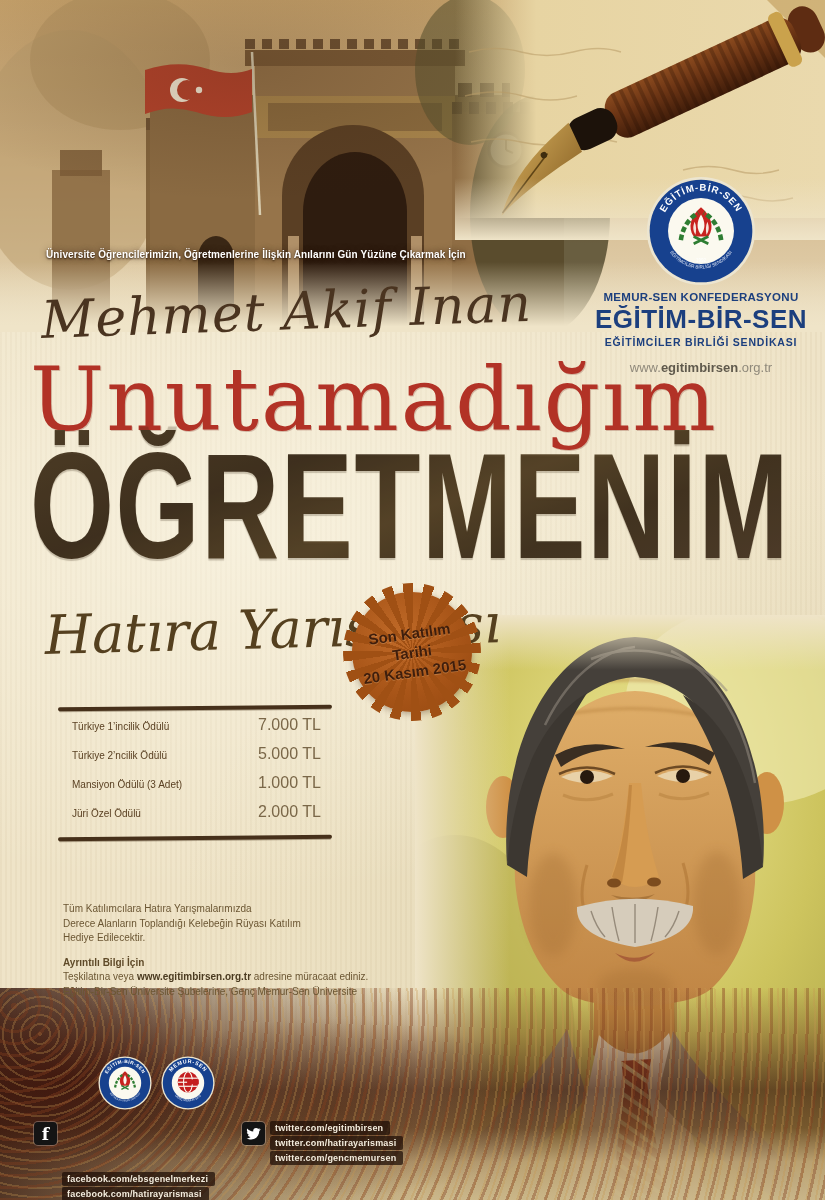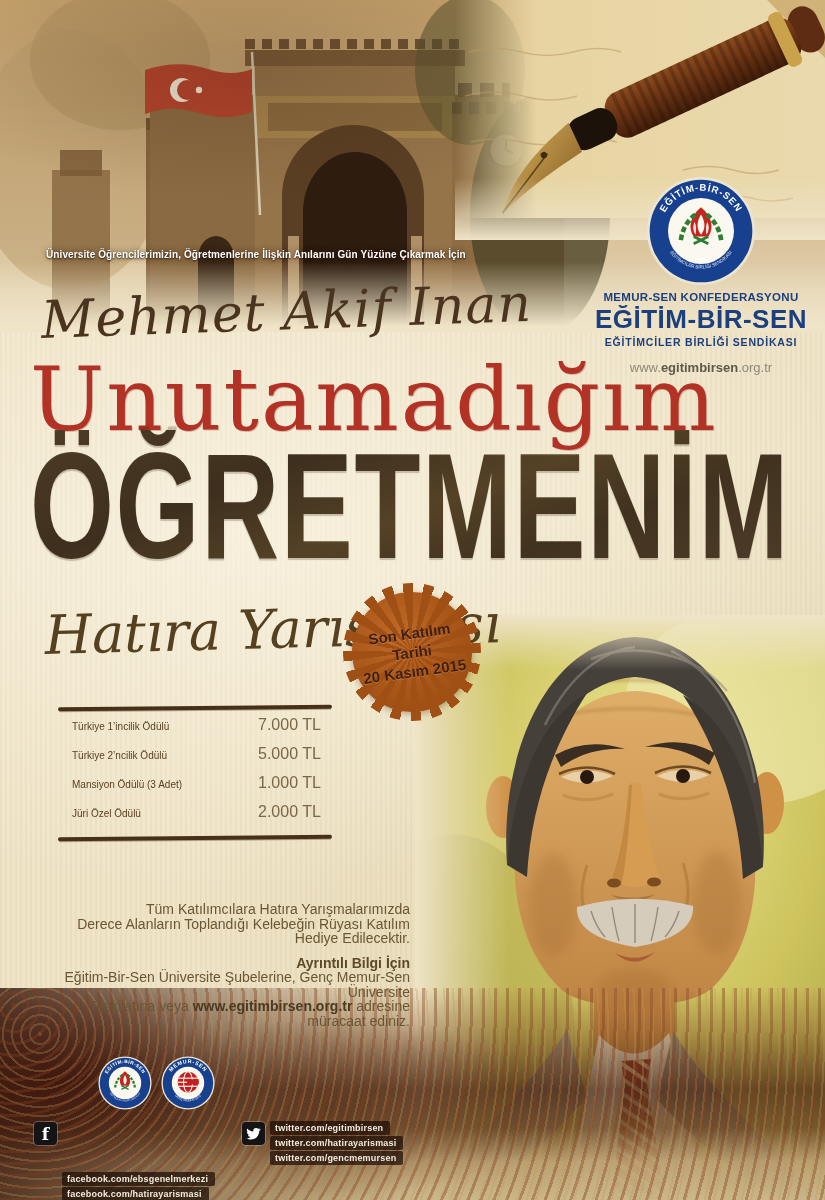--- a/index.html
+++ b/index.html
@@ -56,21 +56,21 @@
   .org .site b{color:#5f594c;font-weight:700;}
   
   .table{left:58px;top:706px;width:274px;z-index:4;}
   .rule{height:4px;background:#46301a;border-radius:3px;transform:rotate(-.5deg);
     box-shadow:0 2px 0 -1px rgba(70,48,26,.35);}
   .rows{padding:6px 2px 4px 14px;}
   .prow{display:flex;align-items:baseline;height:29px;}
   .prow .lbl{flex:1;font-size:10px;font-weight:normal;color:#5a4022;}
   .prow .amt{width:72px;flex:none;font-size:16px;color:#7a6748;}
   
-  .notes{left:50px;top:902px;width:360px;z-index:4;font-size:14px;line-height:14.5px;color:#6b5633;text-align:right;}
+  .notes{left:63px;top:902px;width:360px;z-index:4;font-size:10px;line-height:14.5px;color:#6b5633;}
   .notes .head{font-weight:700;color:#5f4a28;}
   .notes .blk2{margin-top:10px;}
   .notes b{color:#4a3a20;}
   
   .portrait{left:415px;top:615px;width:410px;height:585px;z-index:2;}
   .ground{left:0;top:988px;width:825px;height:212px;z-index:3;
     background:
       repeating-radial-gradient(circle at 14px 18px, rgba(130,62,30,.38) 0 3px, rgba(0,0,0,0) 3px 12px),
       repeating-radial-gradient(circle at 40px 46px, rgba(196,150,80,.30) 0 2px, rgba(0,0,0,0) 2px 9px),
       radial-gradient(240px 140px at 60px 90px, rgba(64,22,12,.85), rgba(64,22,12,0) 75%),
@@ -387,22 +387,22 @@
     </div>
     <div class="rule"></div>
   </div>
 
   <div class="abs notes">
     <div>Tüm Katılımcılara Hatıra Yarışmalarımızda</div>
     <div>Derece Alanların Toplandığı Kelebeğin Rüyası Katılım</div>
     <div>Hediye Edilecektir.</div>
     <div class="blk2">
       <div class="head">Ayrıntılı Bilgi İçin</div>
+      <div><span>Teşkilatına veya </span><b>www.egitimbirsen.org.tr</b><span> adresine müracaat ediniz.</span></div>
       <div>Eğitim-Bir-Sen Üniversite Şubelerine, Genç Memur-Sen Üniversite</div>
-      <div><span>Teşkilatına veya </span><b>www.egitimbirsen.org.tr</b><span> adresine müracaat ediniz.</span></div>
     </div>
   </div>
 
   <div class="abs ground"></div>
 
   <div class="abs emblem-foot1">
     <svg width="54" height="54" viewBox="0 0 120 120">
       <circle cx="60" cy="60" r="59" fill="#ece5d0"></circle>
       <circle cx="60" cy="60" r="56" fill="#17418e"></circle>
       <circle cx="60" cy="60" r="36" fill="#fbf9ef"></circle>

